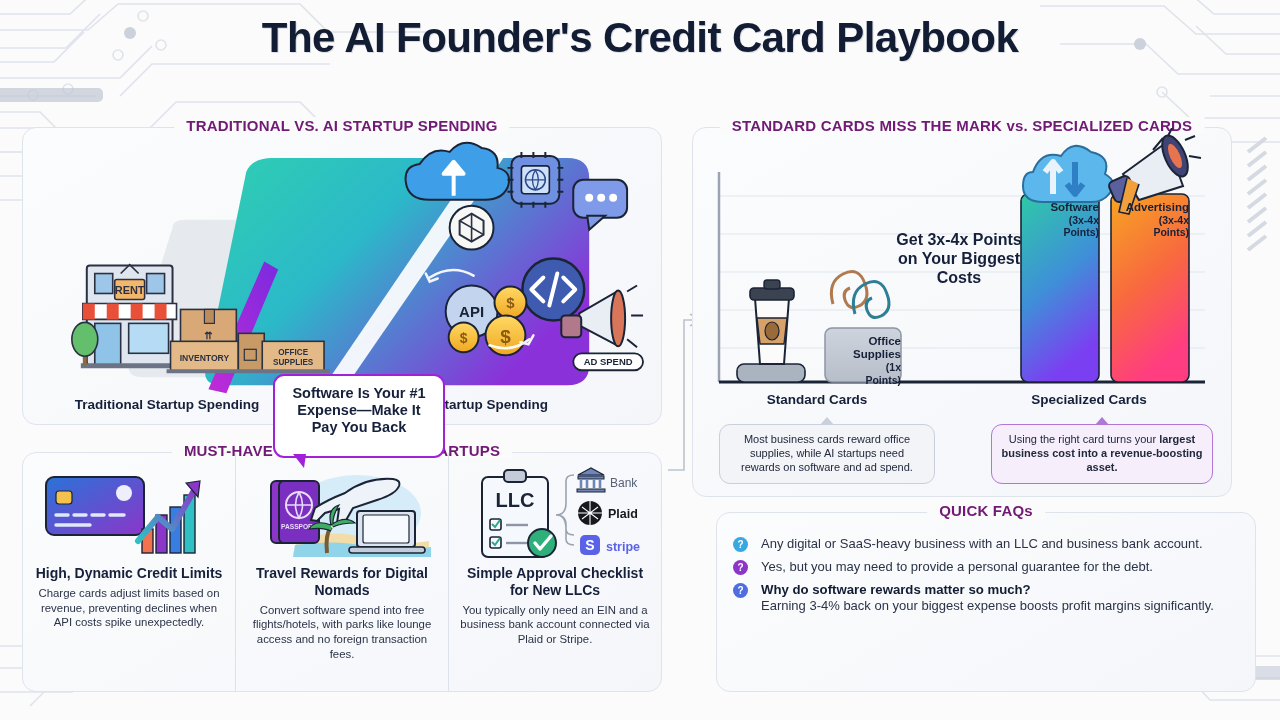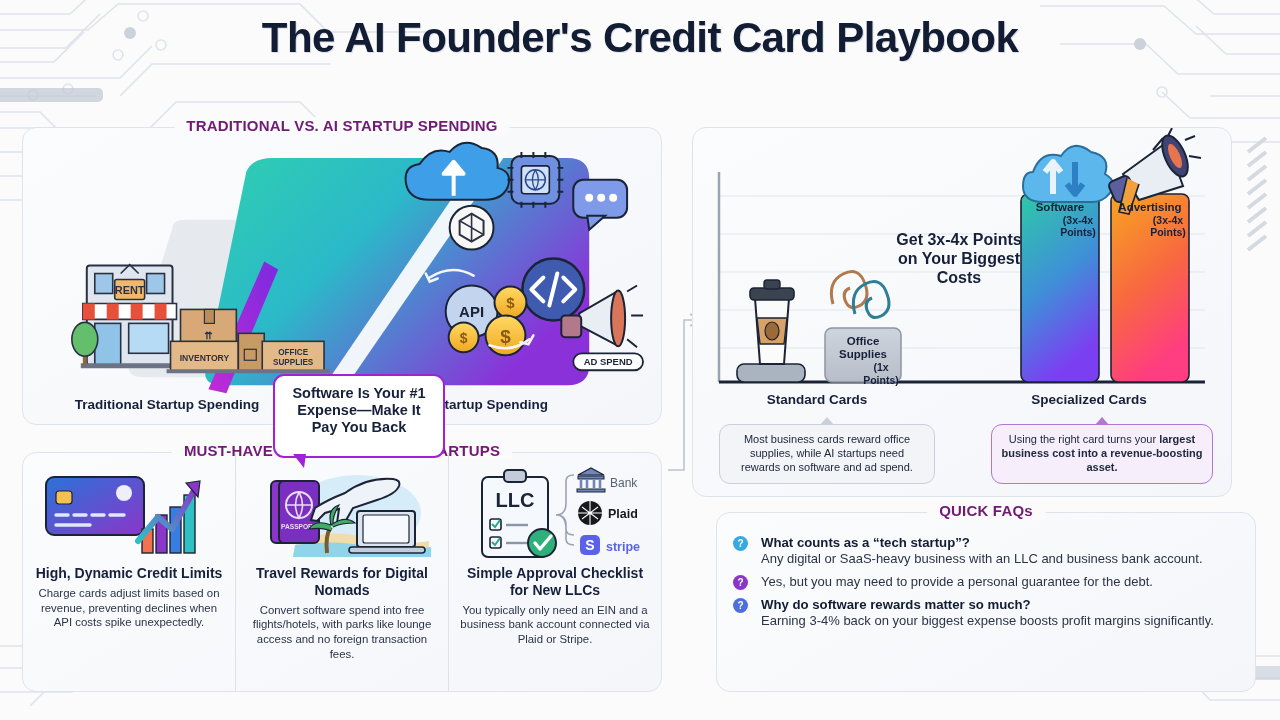--- a/index.html
+++ b/index.html
@@ -193,21 +193,21 @@
   .faq-a { font-size: 13px; color: #2b3347; margin-top: 1px; }
 
   
   .bar {
     position: absolute;
     border-radius: 7px;
     border: 1.5px solid #1b2436;
   }
   .bar-label {
     position: absolute; left: 0; right: 0; top: 7px;
-    text-align: center;
+    text-align: right;
     font-size: 11.5px;
     font-weight: bold;
     line-height: 1.15;
     color: #16203a;
   }
   .bar-label small { display:block; font-size: 10.5px; font-weight: bold; padding-left: 36px; }
 </style>
 </head>
 <body>
 
@@ -404,20 +404,21 @@
         <path d="M512 208 l-5 9 l-8 -2"></path>
     </g>
   </svg>
 
   <div class="callout-soft">Software Is Your #1 Expense—Make It Pay You Back</div>
   <div class="axis-caption" id="caption-traditional">Traditional Startup Spending</div>
   <div class="axis-caption" id="caption-ai">AI Startup Spending</div>
 </section>
 
 <section class="panel" id="panel-cards">
+  <div class="panel-title">STANDARD CARDS MISS THE MARK vs. SPECIALIZED CARDS</div>
 
   <svg style="position:absolute;left:0;top:0;" width="540" height="370" viewBox="0 0 540 370">
     <defs>
       <linearGradient id="gSoft" x1="0" y1="0" x2="0.35" y2="1">
         <stop offset="0" stop-color="#2ec9a8"></stop>
         <stop offset="0.55" stop-color="#3f8fd8"></stop>
         <stop offset="1" stop-color="#7b3ff2"></stop>
       </linearGradient>
       <linearGradient id="gAds" x1="0" y1="0" x2="0.35" y2="1">
         <stop offset="0" stop-color="#f7a521"></stop>
@@ -606,21 +607,20 @@
       <div class="feature-desc">You typically only need an EIN and a business bank account connected via Plaid or Stripe.</div>
     </div>
   </div>
 </section>
 
 <section class="panel" id="panel-faq">
   <div class="panel-title">QUICK FAQs</div>
   <div class="faq-list">
     <div class="faq-item">
       <span class="q-badge" style="background:#3aa8e0">?</span>
-      <div class="faq-q">What counts as a “tech startup”?</div>
       <div class="faq-a">Any digital or SaaS-heavy business with an LLC and business bank account.</div>
     </div>
     <div class="faq-item">
       <span class="q-badge" style="background:#8b36c9">?</span>
       <div class="faq-a">Yes, but you may need to provide a personal guarantee for the debt.</div>
     </div>
     <div class="faq-item">
       <span class="q-badge" style="background:#4c6ee0">?</span>
       <div class="faq-q">Why do software rewards matter so much?</div>
       <div class="faq-a">Earning 3-4% back on your biggest expense boosts profit margins significantly.</div>

